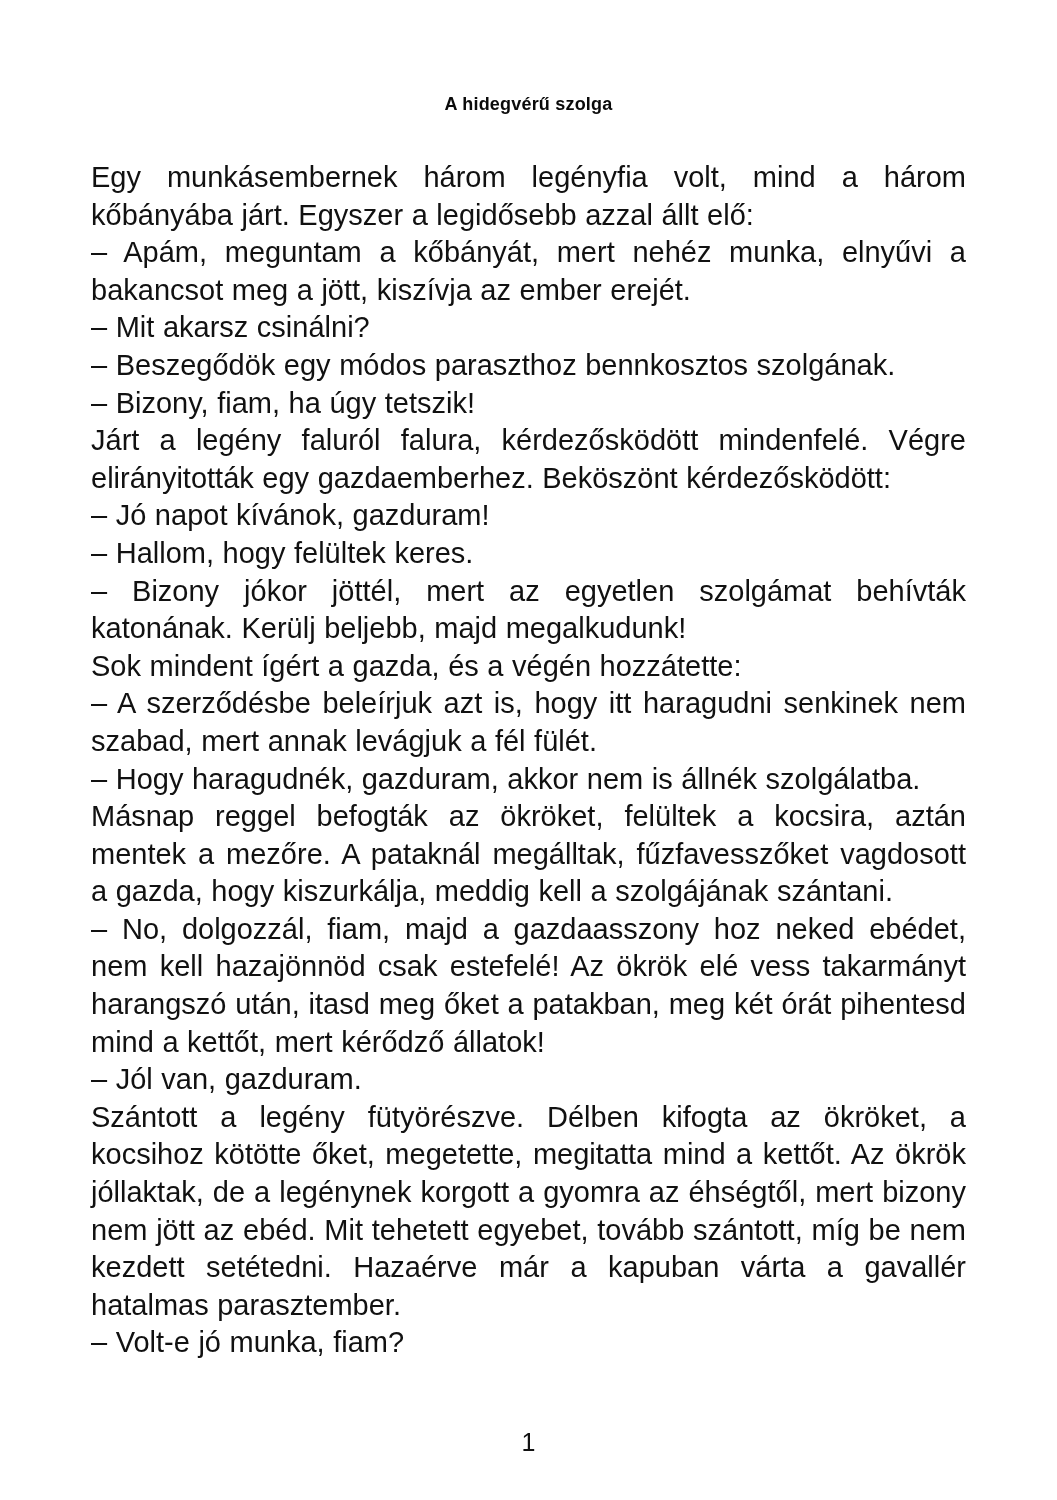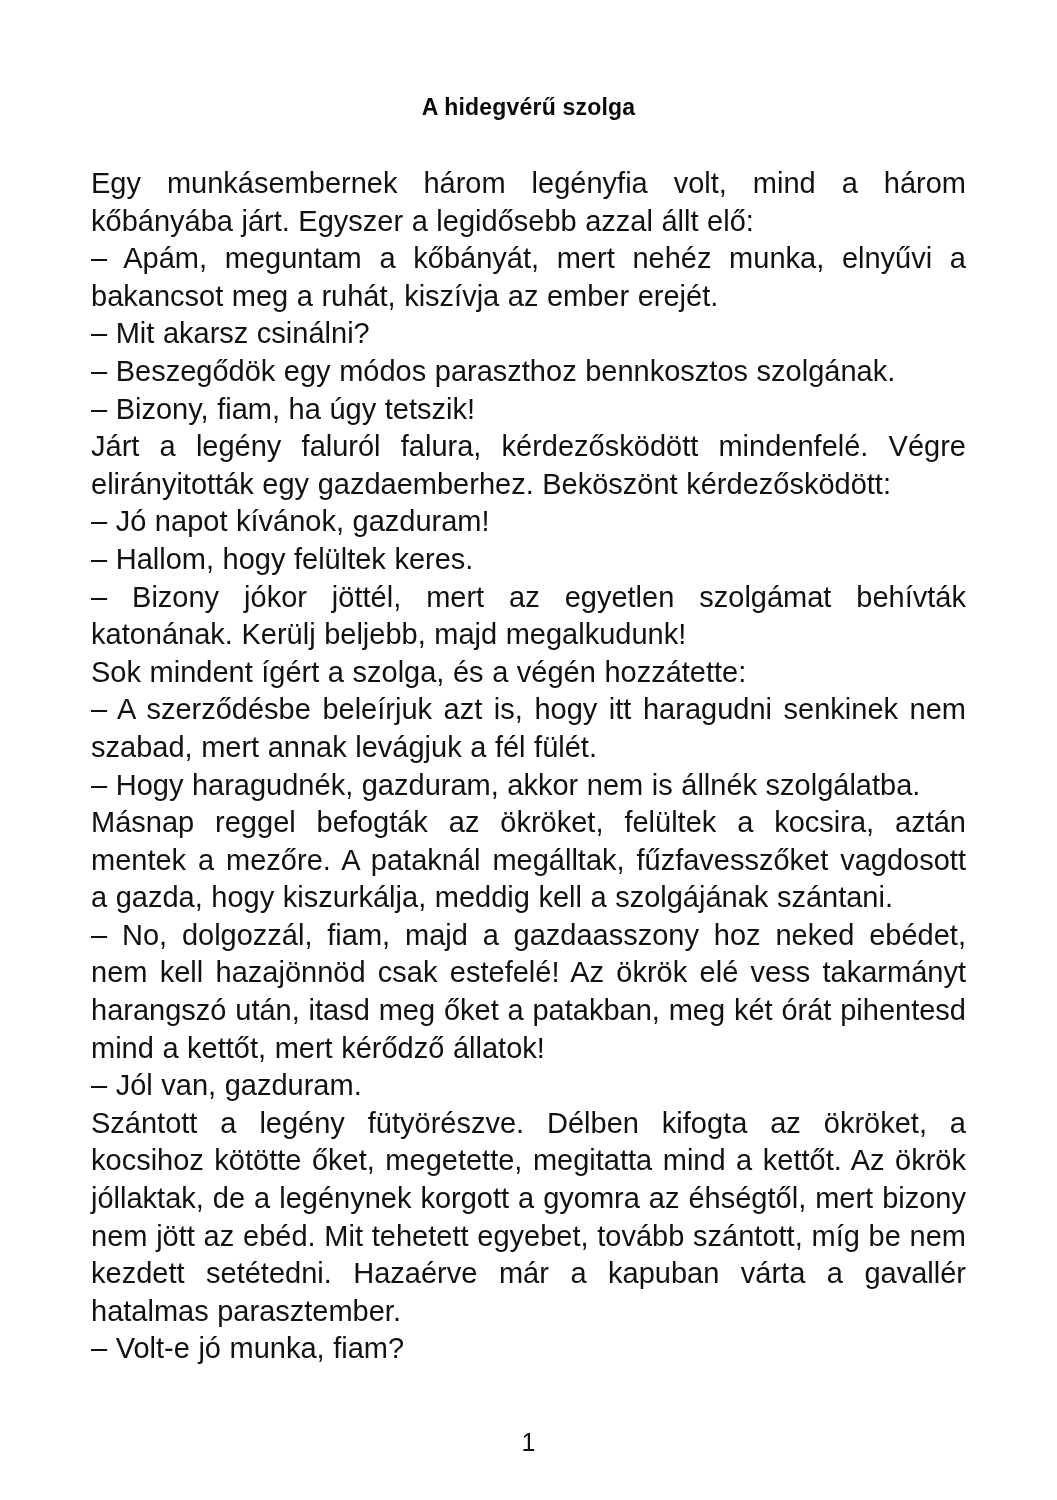--- a/index.html
+++ b/index.html
@@ -14,21 +14,21 @@
     background: #ffffff;
     font-family: "Liberation Sans", sans-serif;
     color: #111111;
     overflow: hidden;
     box-sizing: border-box;
   }
   .title {
     margin: 0;
     padding-top: 94px;
     text-align: center;
-    font-size: 23px;
+    font-size: 18px;
     font-weight: 700;
     letter-spacing: 0.2px;
     color: #0a0a0a;
   }
   .content {
     margin: 44px 91px 0 91px;
     font-size: 29px;
     line-height: 37.6px;
   }
   .content p.para {
@@ -48,29 +48,29 @@
   }
 </style>
 </head>
 <body>
 
 <div class="page">
   <h1 class="title">A hidegvérű szolga</h1>
 
   <div class="content">
       <p class="para">Egy munkásembernek három legényfia volt, mind a három kőbányába járt. Egyszer a legidősebb azzal állt elő:</p>
-      <p class="para">– Apám, meguntam a kőbányát, mert nehéz munka, elnyűvi a bakancsot meg a ruhát, kiszívja az ember erejét.</p>
+      <p class="para">– Apám, meguntam a kőbányát, mert nehéz munka, elnyűvi a bakancsot meg a jött, kiszívja az ember erejét.</p>
       <p class="para">– Mit akarsz csinálni?</p>
       <p class="para">– Beszegődök egy módos paraszthoz bennkosztos szolgának.</p>
       <p class="para">– Bizony, fiam, ha úgy tetszik!</p>
       <p class="para">Járt a legény faluról falura, kérdezősködött mindenfelé. Végre elirányitották egy gazdaemberhez. Beköszönt kérdezősködött:</p>
       <p class="para">– Jó napot kívánok, gazduram!</p>
       <p class="para">– Hallom, hogy felültek keres.</p>
       <p class="para">– Bizony jókor jöttél, mert az egyetlen szolgámat behívták katonának. Kerülj beljebb, majd megalkudunk!</p>
-      <p class="para">Sok mindent ígért a szolga, és a végén hozzátette:</p>
+      <p class="para">Sok mindent ígért a gazda, és a végén hozzátette:</p>
       <p class="para">– A szerződésbe beleírjuk azt is, hogy itt haragudni senkinek nem szabad, mert annak levágjuk a fél fülét.</p>
       <p class="para">– Hogy haragudnék, gazduram, akkor nem is állnék szolgálatba.</p>
       <p class="para">Másnap reggel befogták az ökröket, felültek a kocsira, aztán mentek a mezőre. A pataknál megálltak, fűzfavesszőket vagdosott a gazda, hogy kiszurkálja, meddig kell a szolgájának szántani.</p>
       <p class="para">– No, dolgozzál, fiam, majd a gazdaasszony hoz neked ebédet, nem kell hazajönnöd csak estefelé! Az ökrök elé vess takarmányt harangszó után, itasd meg őket a patakban, meg két órát pihentesd mind a kettőt, mert kérődző állatok!</p>
       <p class="para">– Jól van, gazduram.</p>
       <p class="para">Szántott a legény fütyörészve. Délben kifogta az ökröket, a kocsihoz kötötte őket, megetette, megitatta mind a kettőt. Az ökrök jóllaktak, de a legénynek korgott a gyomra az éhségtől, mert bizony nem jött az ebéd. Mit tehetett egyebet, tovább szántott, míg be nem kezdett setétedni. Hazaérve már a kapuban várta a gavallér hatalmas parasztember.</p>
       <p class="para">– Volt-e jó munka, fiam?</p>
     </div>
 
   <div class="page-number">1</div>

